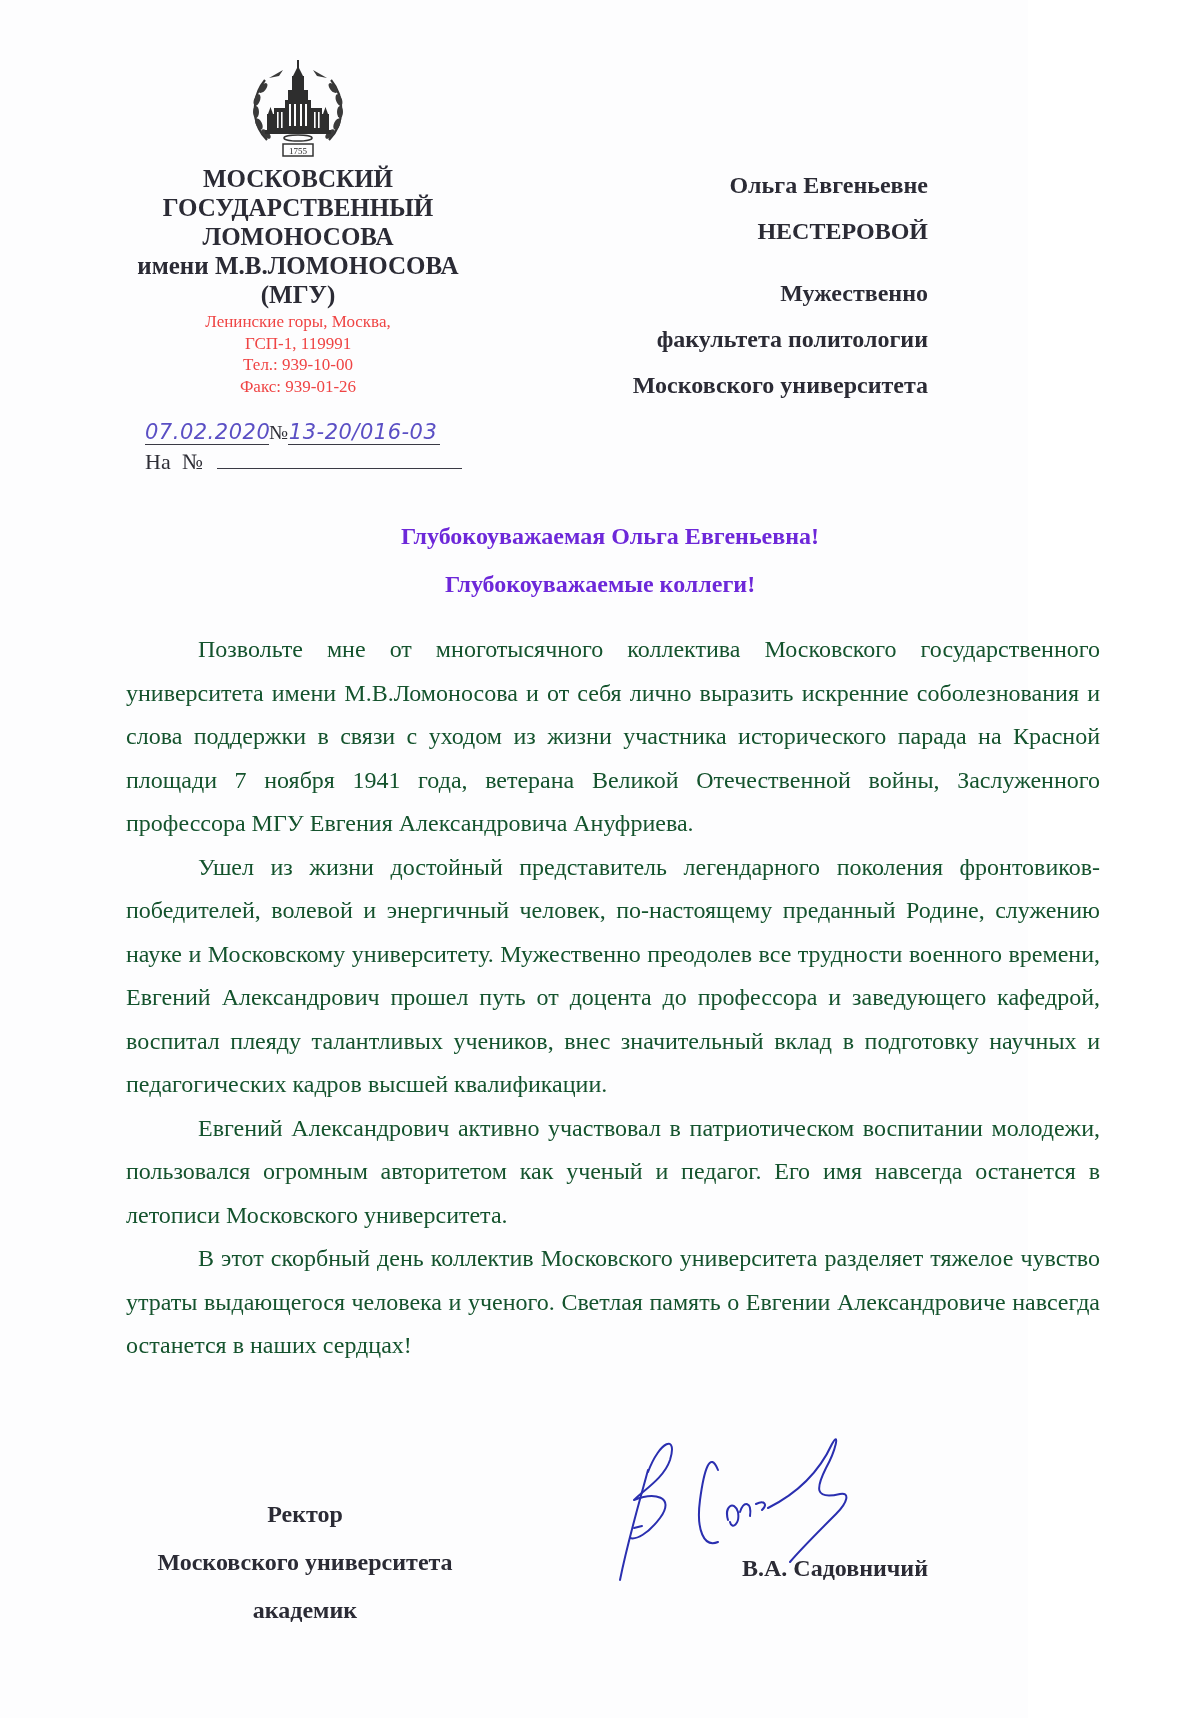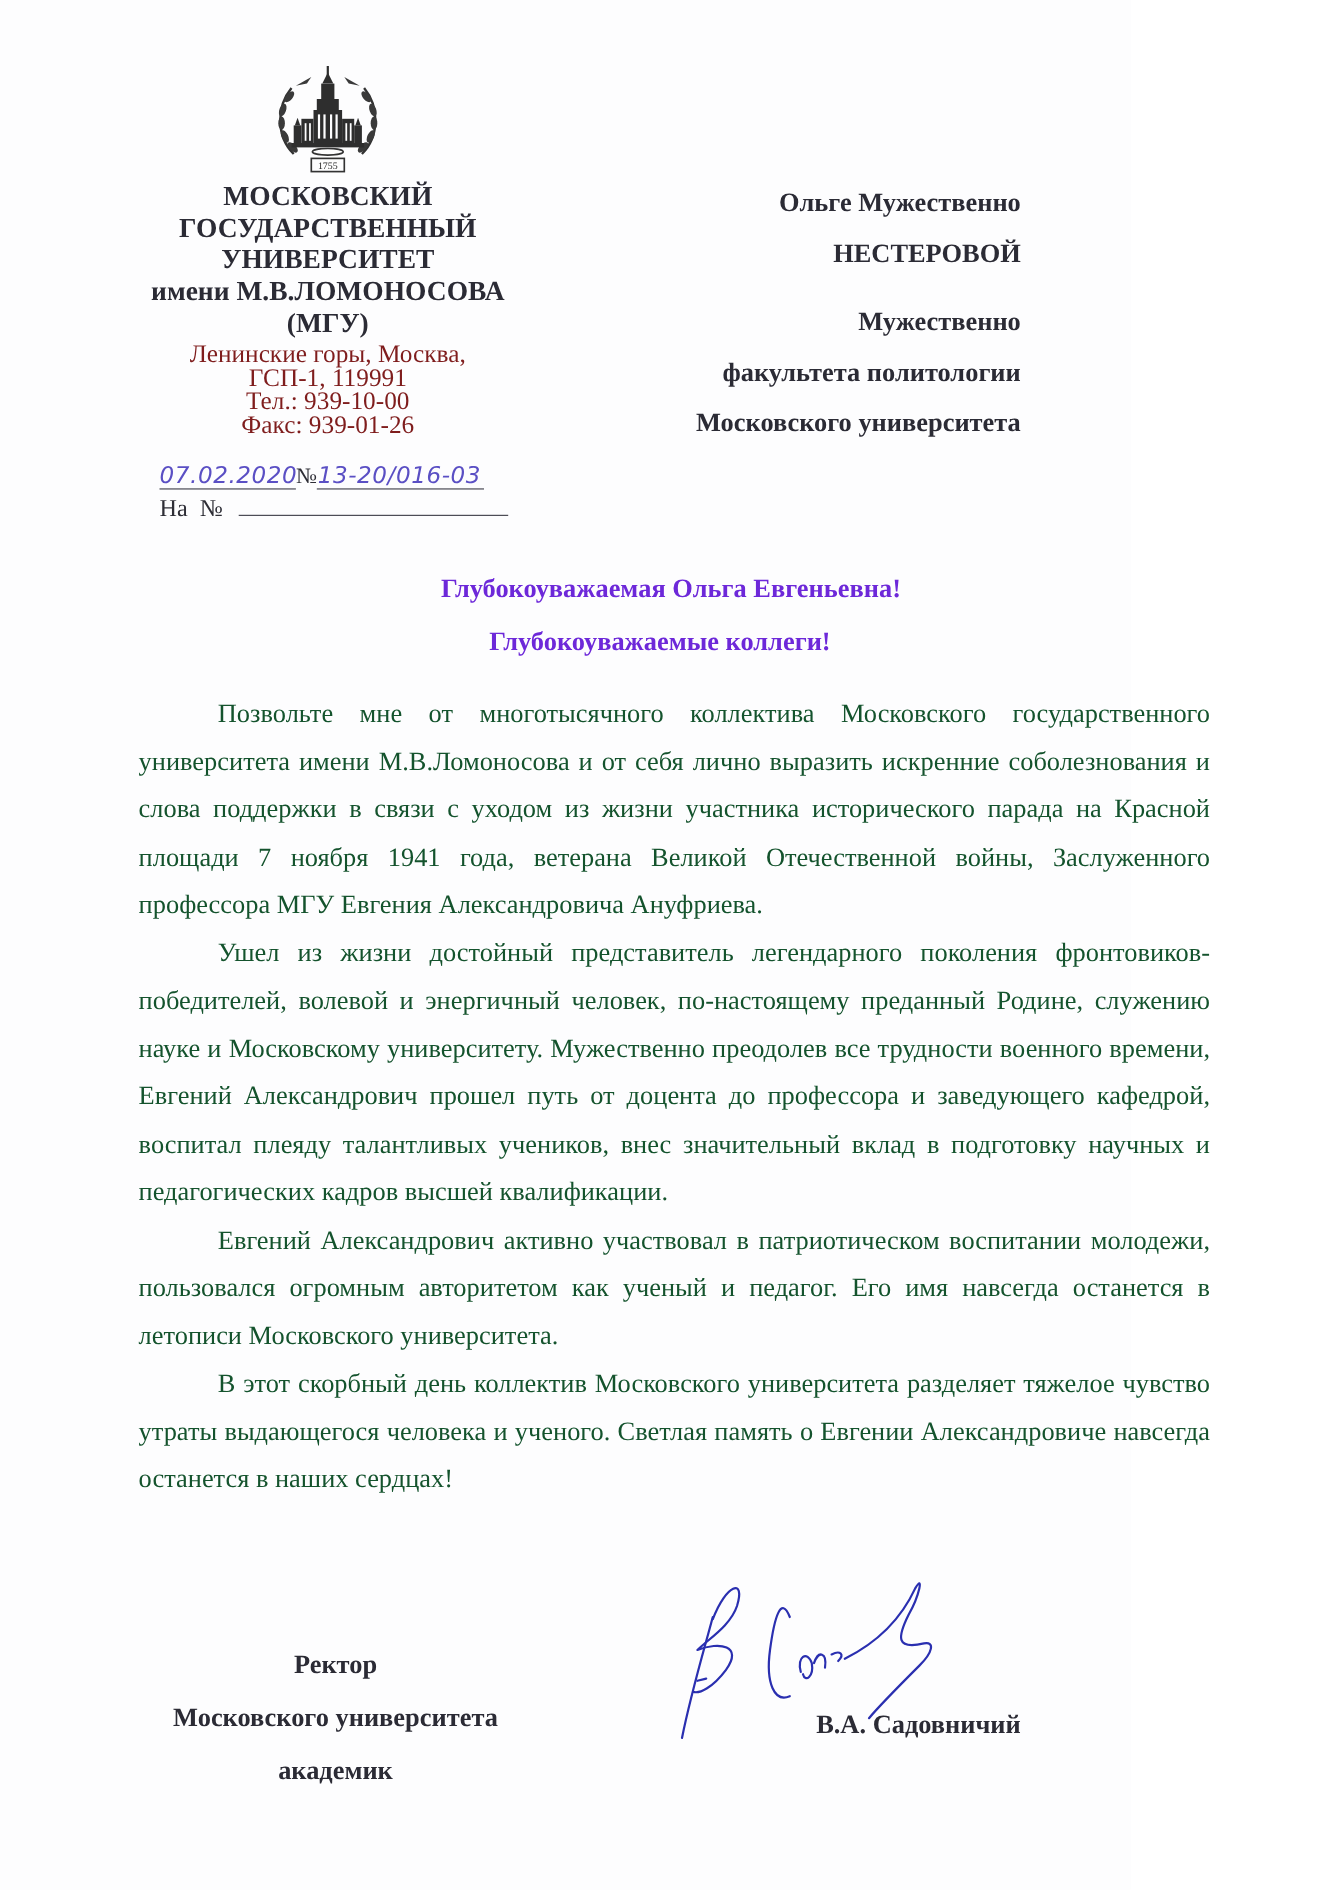--- a/index.html
+++ b/index.html
@@ -38,23 +38,23 @@
     }
     .lh-name {
       font-weight: bold;
       font-size: 25px;
       line-height: 29px;
       color: #2b2b35;
       margin-top: 2px;
     }
     .lh-name div { white-space: nowrap; }
     .lh-addr {
-      font-size: 23px;
+      font-size: 17px;
       line-height: 21.5px;
-      color: #7f1d1d;
+      color: #ef4444;
       margin-top: 2px;
     }
     .lh-ref {
       position: absolute;
       left: 145px;
       top: 420px;
       width: 330px;
       height: 60px;
       font-size: 21px;
       color: #2e2e36;
@@ -220,21 +220,21 @@
       </g>
       <ellipse cx="55" cy="86" rx="14" ry="3" fill="none" stroke="#333" stroke-width="1.5"></ellipse>
 
       <rect x="40" y="92" width="30" height="12" fill="#fdfdfe" stroke="#333" stroke-width="1.5"></rect>
       <text x="55" y="102" text-anchor="middle" font-size="9" font-family="Liberation Serif, serif" fill="#222">1755</text>
     </svg>
 
     <div class="lh-name">
       <div>МОСКОВСКИЙ</div>
       <div>ГОСУДАРСТВЕННЫЙ</div>
-      <div>УНИВЕРСИТЕТ</div>
+      <div>ЛОМОНОСОВА</div>
       <div>имени М.В.ЛОМОНОСОВА</div>
       <div>(МГУ)</div>
     </div>
     <div class="lh-addr">
       <div>Ленинские горы, Москва,</div>
       <div>ГСП-1, 119991</div>
       <div>Тел.: 939-10-00</div>
       <div>Факс: 939-01-26</div>
     </div>
   </div>
@@ -242,21 +242,21 @@
   <div class="lh-ref">
     <div class="ref-line1">
       <span class="underline hand" style="width:122px;">07.02.2020</span><span style="font-size:20px;">№</span><span class="underline hand" style="width:150px;">13-20/016-03</span>
     </div>
     <div class="ref-line2">
       <span style="white-space:pre; font-size:22px;">На  №</span><span class="blank"></span>
     </div>
   </div>
 
   <div class="addressee">
-    <div class="line">Ольге Мужественно</div>
+    <div class="line">Ольга Евгеньевне</div>
     <div class="line">НЕСТЕРОВОЙ</div>
     <div class="gap"></div>
     <div class="line">Мужественно</div>
     <div class="line">факультета политологии</div>
     <div class="line">Московского университета</div>
   </div>
 
   <div class="salutation">
     <div class="s1">Глубокоуважаемая Ольга Евгеньевна!</div>
     <div>Глубокоуважаемые коллеги!</div>

